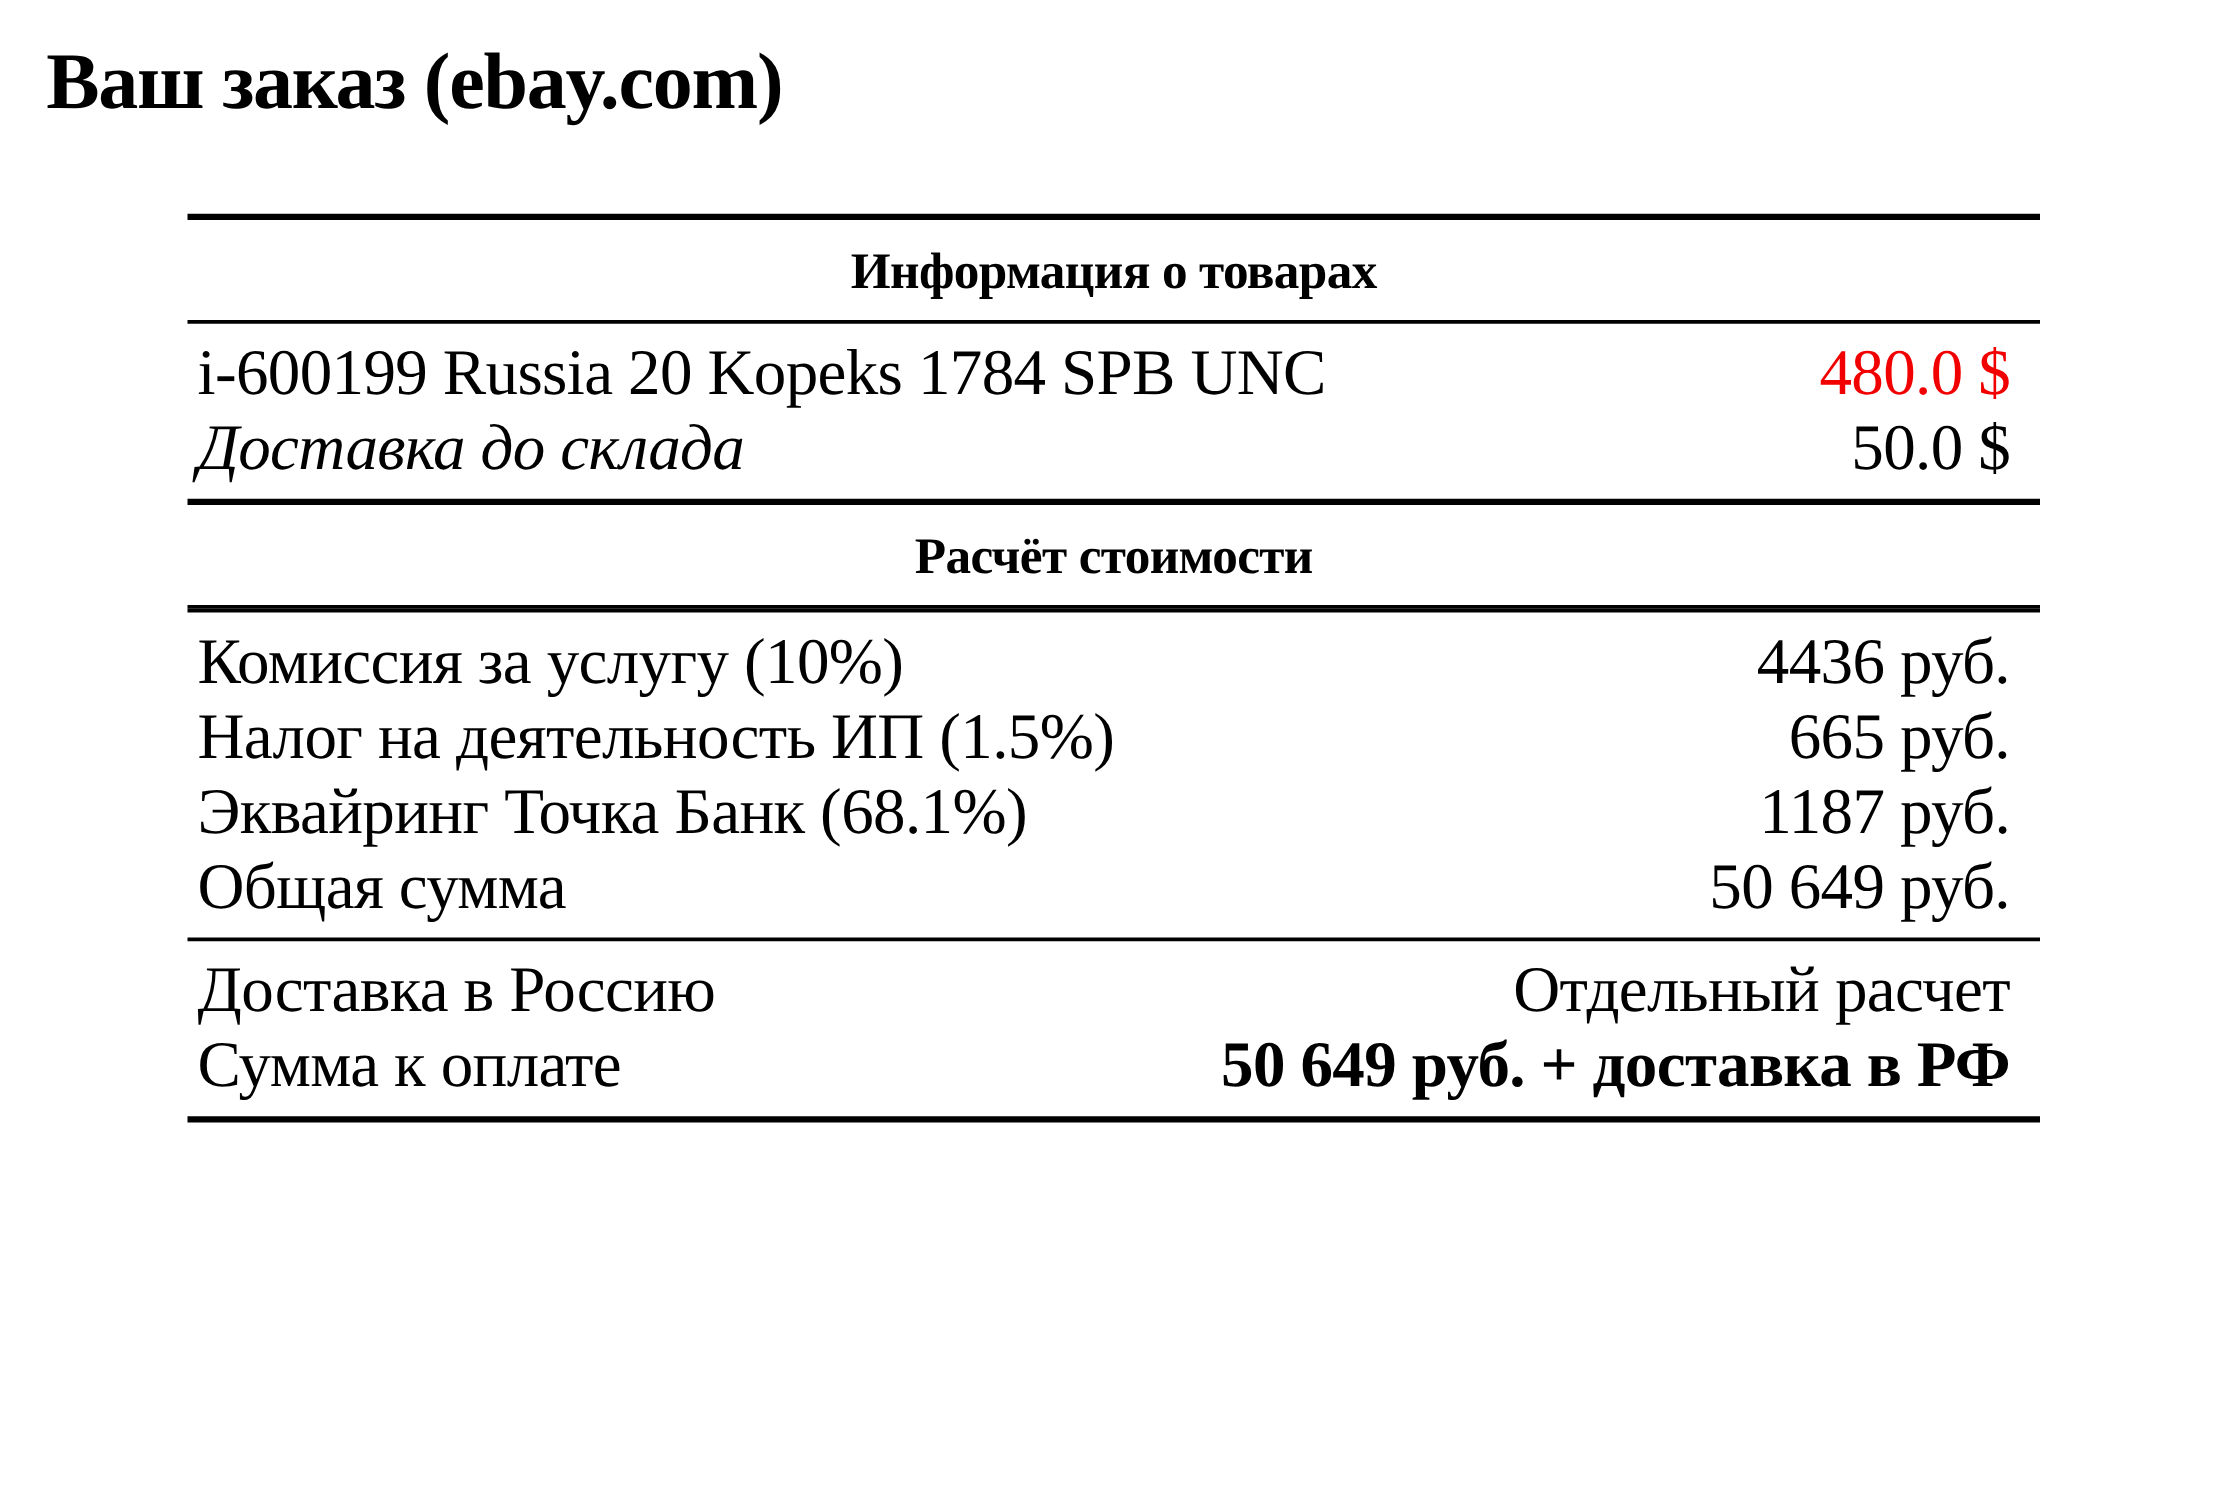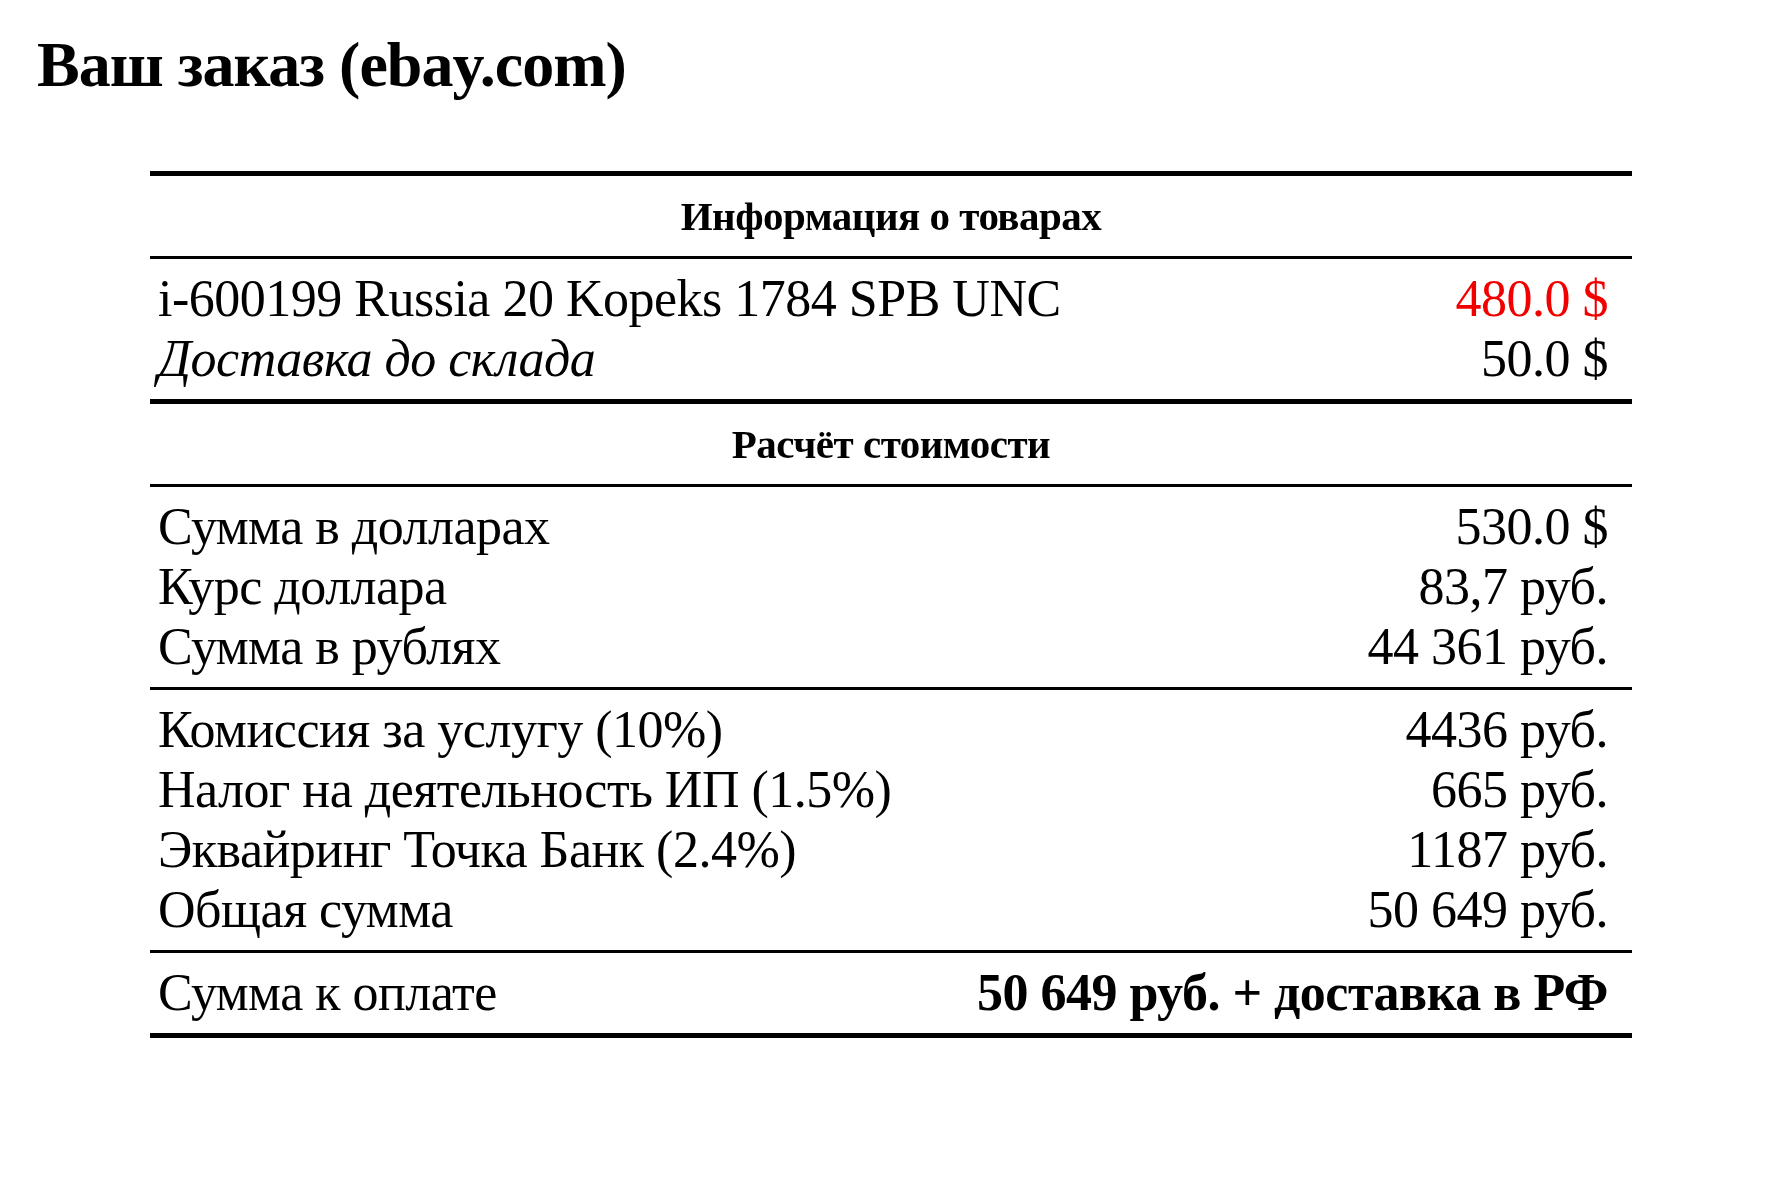--- a/index.html
+++ b/index.html
@@ -88,60 +88,50 @@
       <span class="value">50.0 $</span>
     </div>
   </div>
 
   <div class="rule thick"></div>
 
   <div class="sec-header">Расчёт стоимости</div>
 
   <div class="rule thin"></div>
 
-  <div class="row-group">
-    <div class="row">
-      <span class="label">Сумма в долларах</span>
-      <span class="value">530.0 $</span>
-    </div>
-    <div class="row">
-      <span class="label">Курс доллара</span>
-      <span class="value">83,7 руб.</span>
-    </div>
-    <div class="row">
-      <span class="label">Сумма в рублях</span>
-      <span class="value">44&nbsp;361 руб.</span>
-    </div>
-  </div>
 
   <div class="rule thin"></div>
 
   <div class="row-group">
     <div class="row">
       <span class="label">Комиссия за услугу (10%)</span>
       <span class="value">4436 руб.</span>
     </div>
     <div class="row">
       <span class="label">Налог на деятельность ИП (1.5%)</span>
       <span class="value">665 руб.</span>
     </div>
     <div class="row">
-      <span class="label">Эквайринг Точка Банк (2.4%)</span>
+      <span class="label">Эквайринг Точка Банк (68.1%)</span>
       <span class="value">1187 руб.</span>
     </div>
     <div class="row">
       <span class="label">Общая сумма</span>
       <span class="value">50&nbsp;649 руб.</span>
     </div>
   </div>
 
   <div class="rule thin"></div>
 
   <div class="row-group">
     <div class="row">
+      <span class="label">Доставка в Россию</span>
+      <span class="value">Отдельный расчет</span>
+    </div>
+    <div class="row">
       <span class="label">Сумма к оплате</span>
       <span class="value bold">50&nbsp;649 руб. + доставка в РФ</span>
     </div>
   </div>
 
   <div class="rule thick"></div>
 
 </div>
 
 </body></html>

